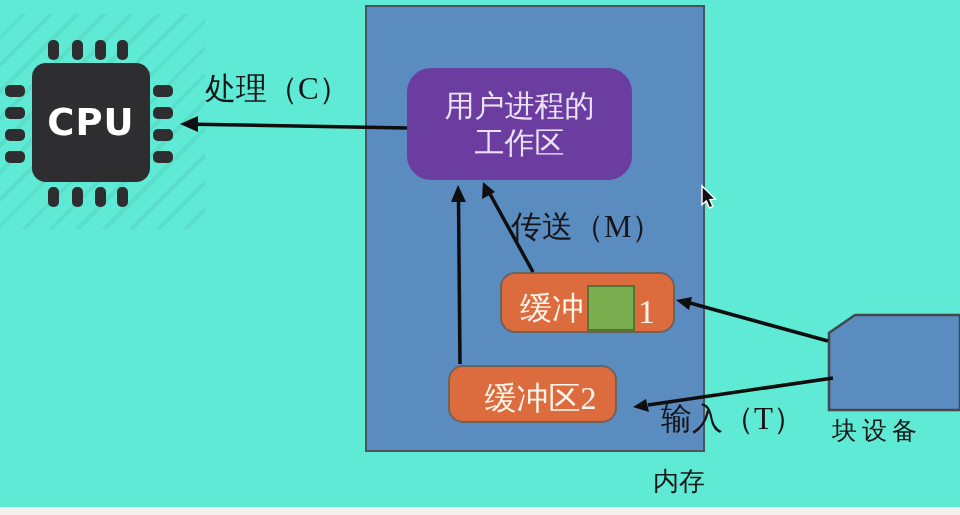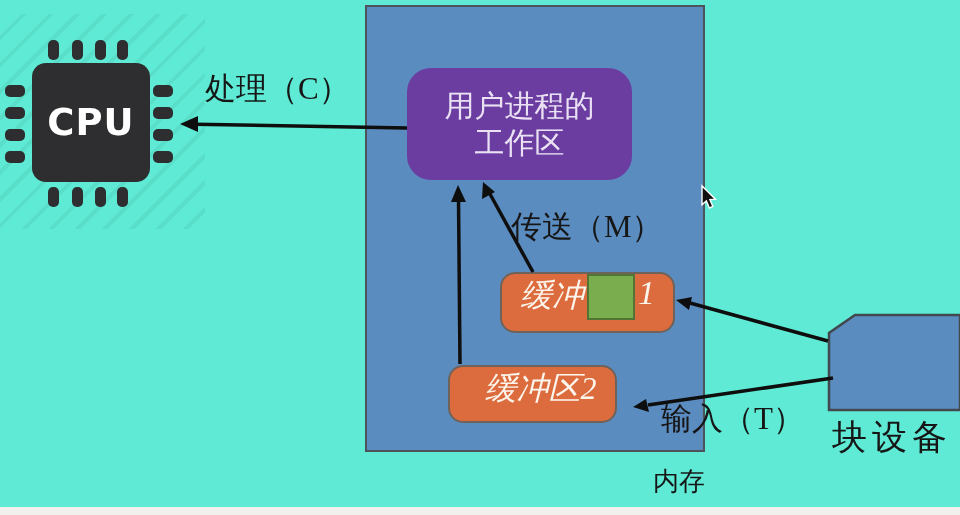--- a/index.html
+++ b/index.html
@@ -37,33 +37,33 @@
   
   .work-area{
     position:absolute;left:407px;top:68px;width:225px;height:112px;
     background:#6b3da0;border-radius:24px;
     display:flex;flex-direction:column;align-items:center;justify-content:center;
     color:#eae2f4;font-size:30px;line-height:37px;text-align:right;
   }
   
   .buffer{
     position:absolute;background:#dc6c3e;border:2px solid #6e635a;box-sizing:border-box;
-    border-radius:15px;display:flex;align-items:flex-start;justify-content:center;
-    color:#fcf5ec;font-size:32px;font-style:italic;
+    border-radius:15px;display:flex;align-items:flex-end;justify-content:center;
+    color:#fcf5ec;font-size:32px;
   }
   .buffer-1{left:500px;top:272px;width:175px;height:61px;gap:3px;}
   .buffer-2{left:448px;top:365px;width:169px;height:58px;padding-left:16px;}
   .green-square{
     width:44px;height:42px;background:#7aad4e;border:2px solid #527434;
   }
   .buffer-num{font-size:34px;}
   
   .block-device-label{
     position:absolute;left:832px;top:414px;width:128px;
-    font-size:35px;letter-spacing:5px;white-space:nowrap;
+    font-size:25px;letter-spacing:5px;white-space:nowrap;
   }
   
   .flow-label{position:absolute;font-size:31px;white-space:nowrap;}
   .lbl-process{left:205px;top:68px;}
   .lbl-transfer{left:511px;top:206px;}
   .lbl-input{left:661px;top:398px;}
   
   .overlay{position:absolute;left:0;top:0;pointer-events:none;}
   .bottom-strip{
     position:absolute;left:0;top:507px;width:960px;height:8px;background:#f2f0ec;

